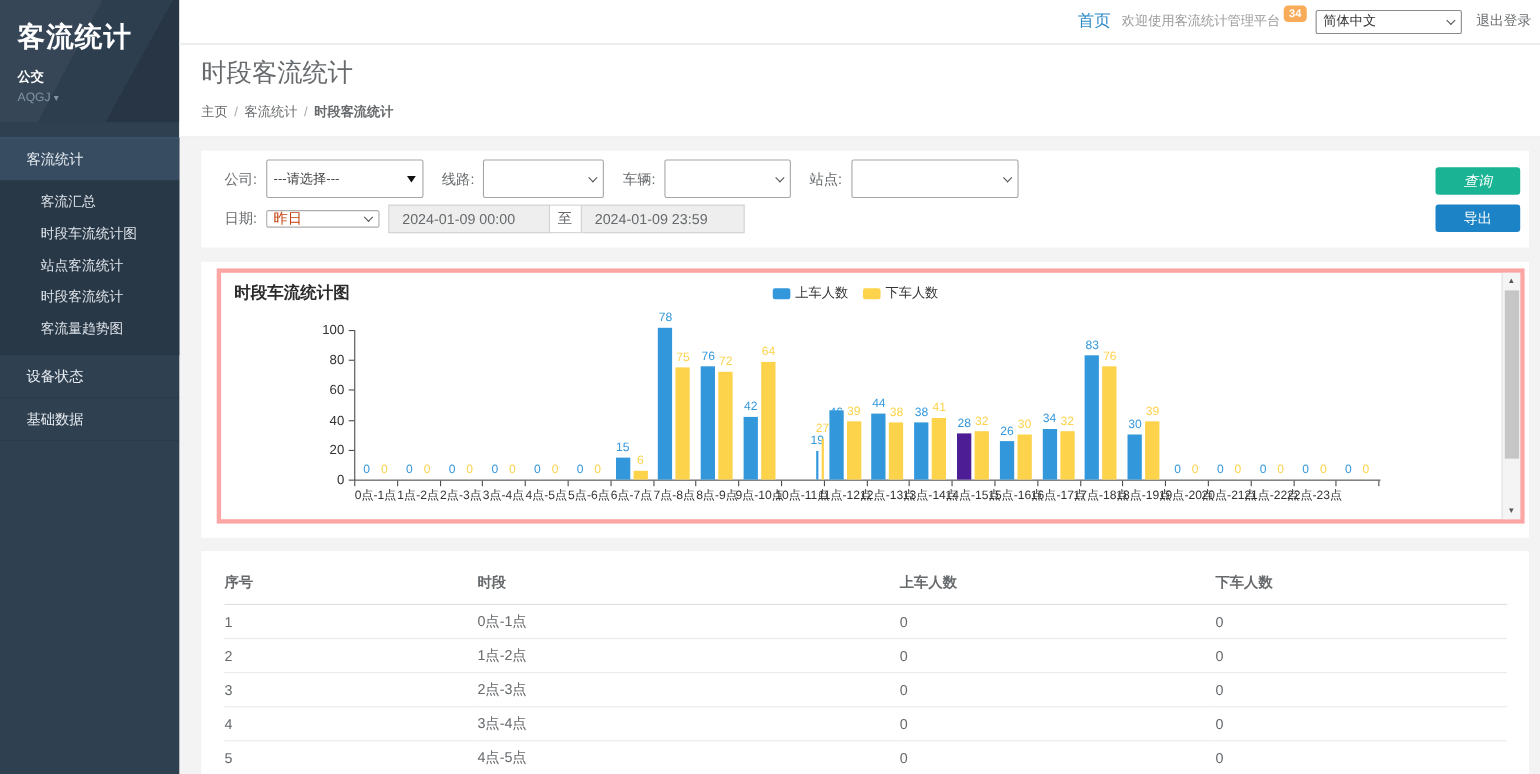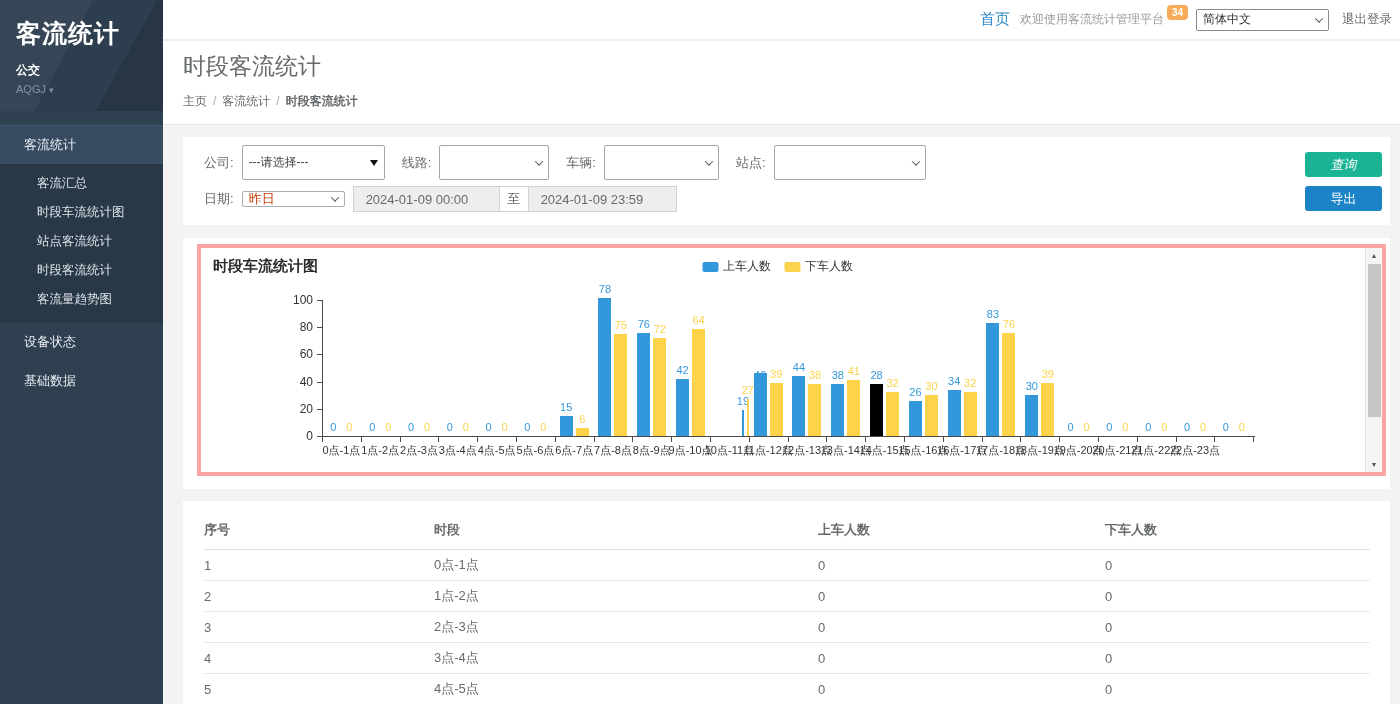--- a/index.html
+++ b/index.html
@@ -346,21 +346,21 @@
               <div class="cat" style="left: 504.4px; width: 38.8px;">
                 <div class="bar" style="background: rgb(51, 152, 219); height: 51.68px;">
                   <span class="val" style="color: rgb(51, 152, 219);">38</span>
                 </div>
                 <div class="bar" style="background: rgb(252, 211, 75); height: 55.76px;">
                   <span class="val" style="color: rgb(252, 211, 75);">41</span>
                 </div>
               </div>
               <div class="xlab" style="left: 523.8px;">13点-14点</div>
               <div class="cat" style="left: 543.2px; width: 38.8px;">
-                <div class="bar" style="background: #000000; height: 52px;">
+                <div class="bar" style="background: #4c1d95; height: 42px;">
                   <span class="val" style="color: rgb(51, 152, 219);">28</span>
                 </div>
                 <div class="bar" style="background: rgb(252, 211, 75); height: 43.52px;">
                   <span class="val" style="color: rgb(252, 211, 75);">32</span>
                 </div>
               </div>
               <div class="xlab" style="left: 562.6px;">14点-15点</div>
               <div class="cat" style="left: 582px; width: 38.8px;">
                 <div class="bar" style="background: rgb(51, 152, 219); height: 35.36px;">
                   <span class="val" style="color: rgb(51, 152, 219);">26</span>

